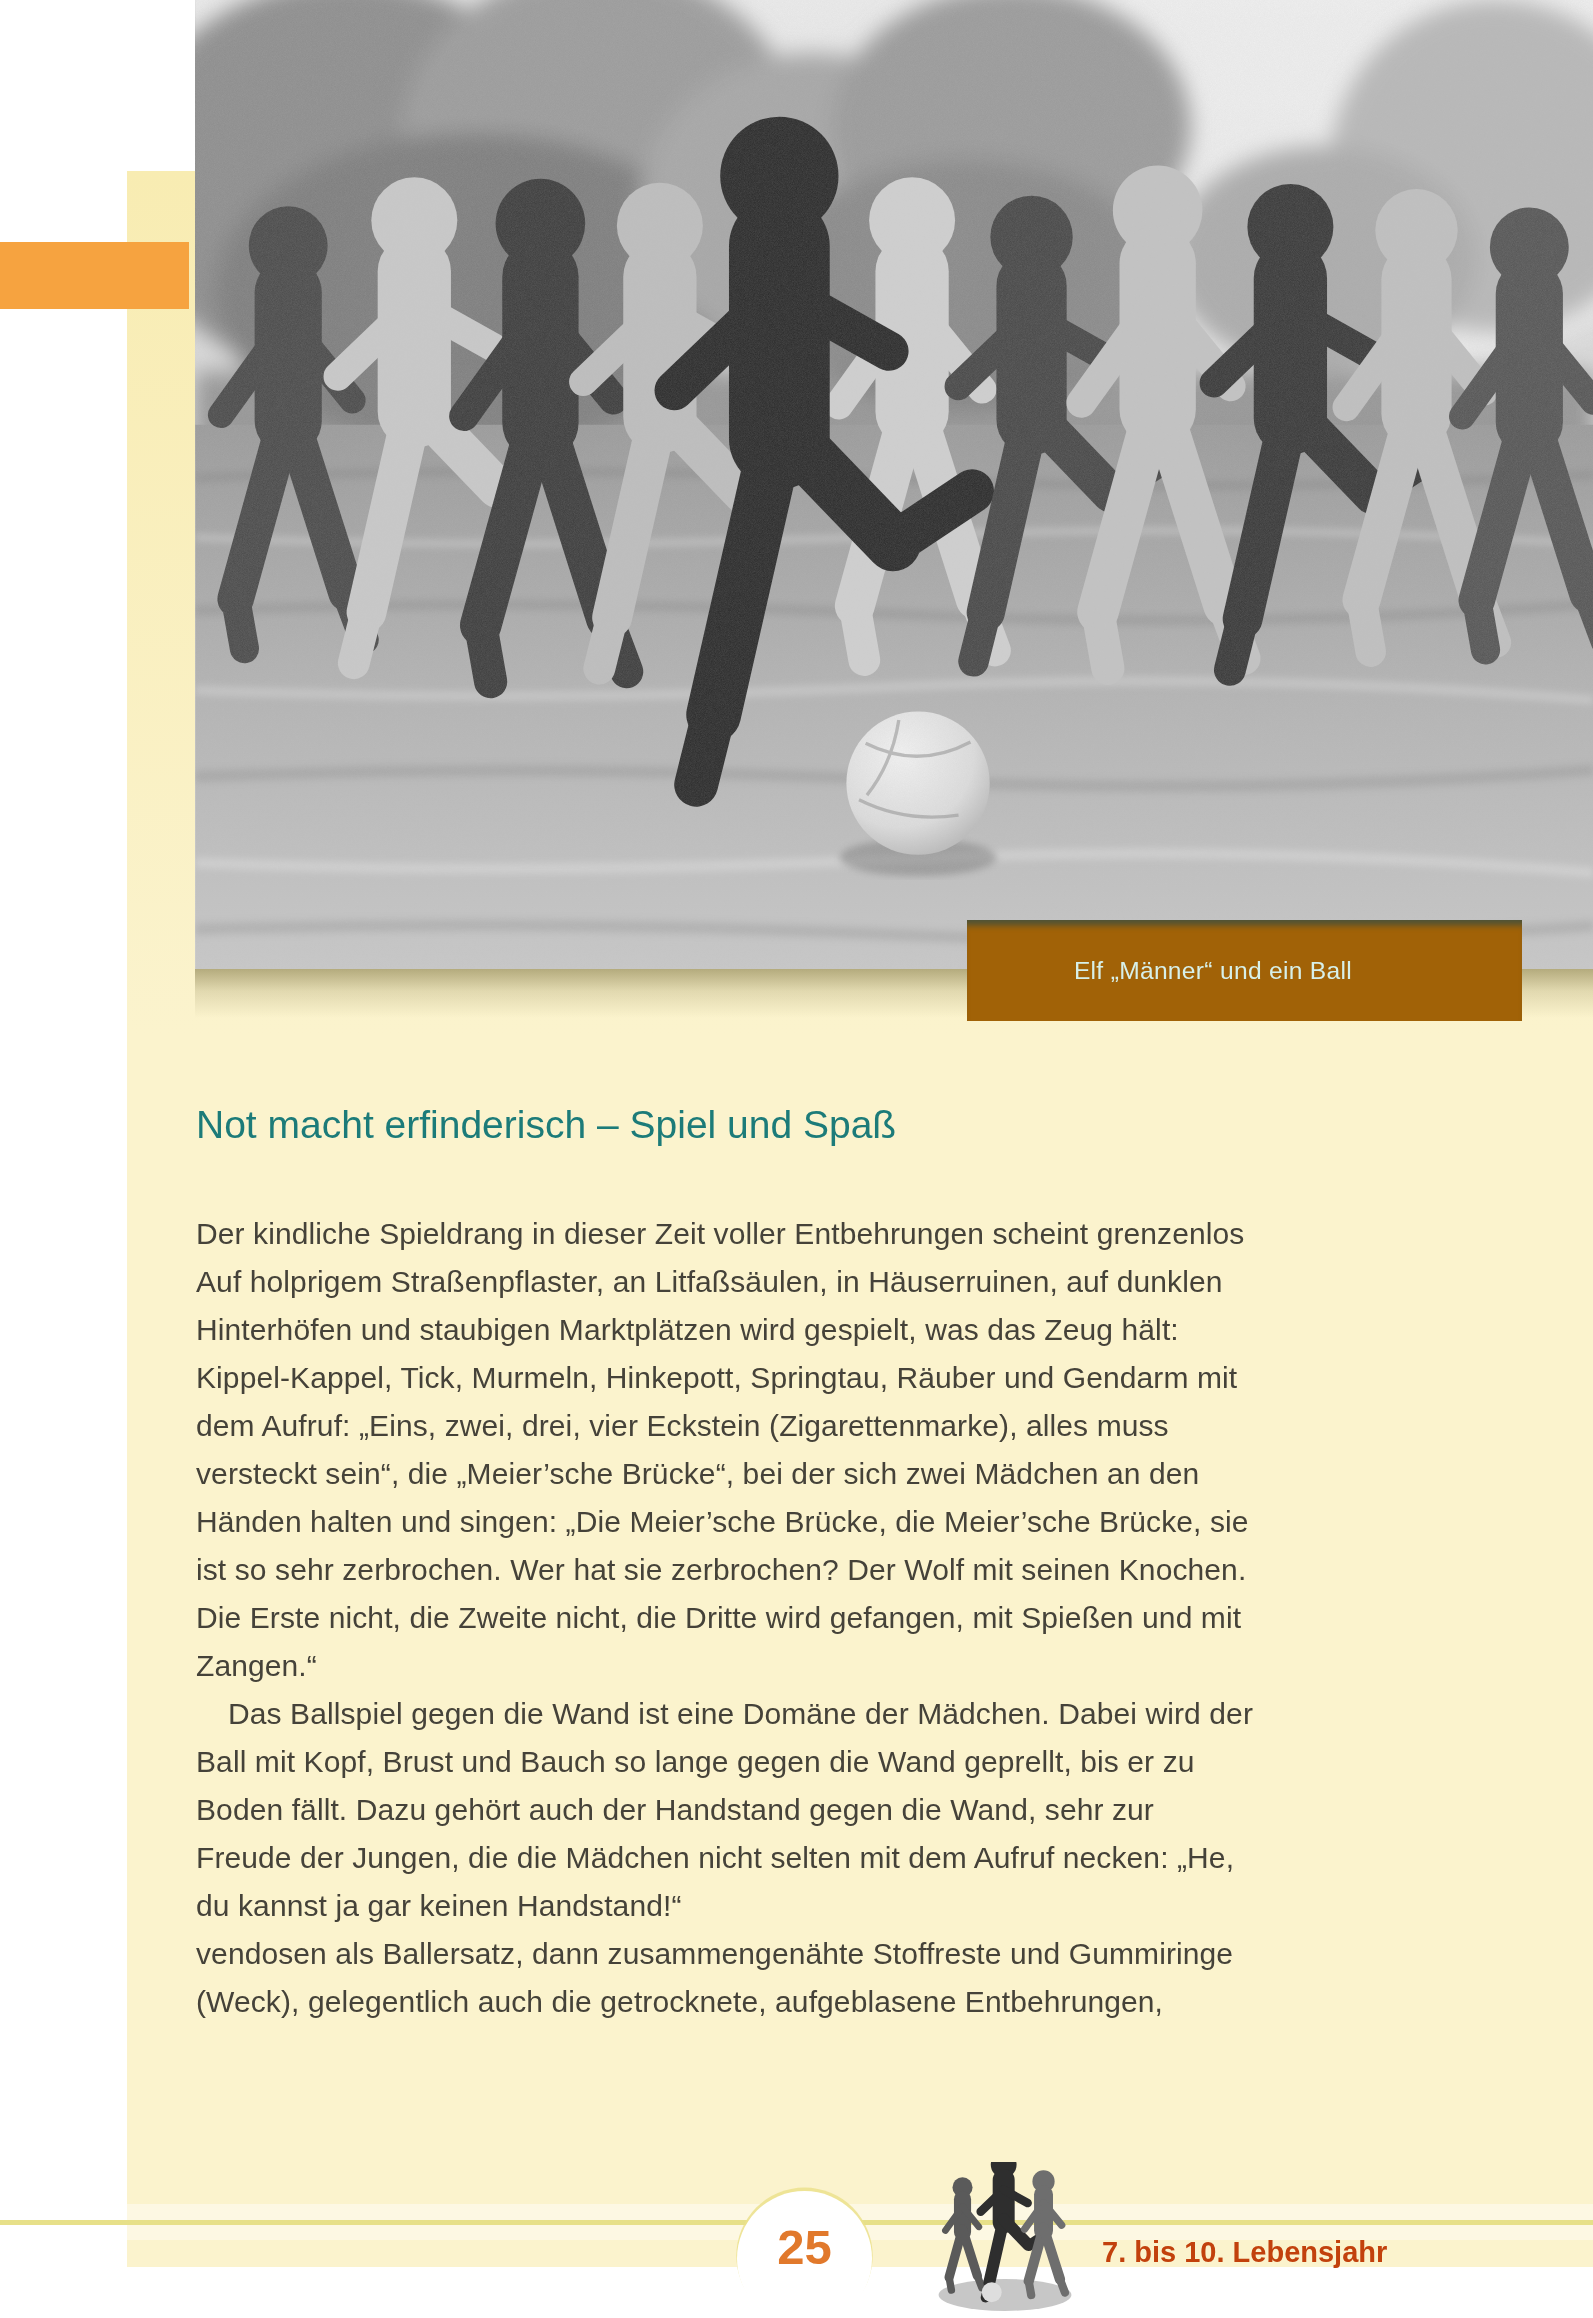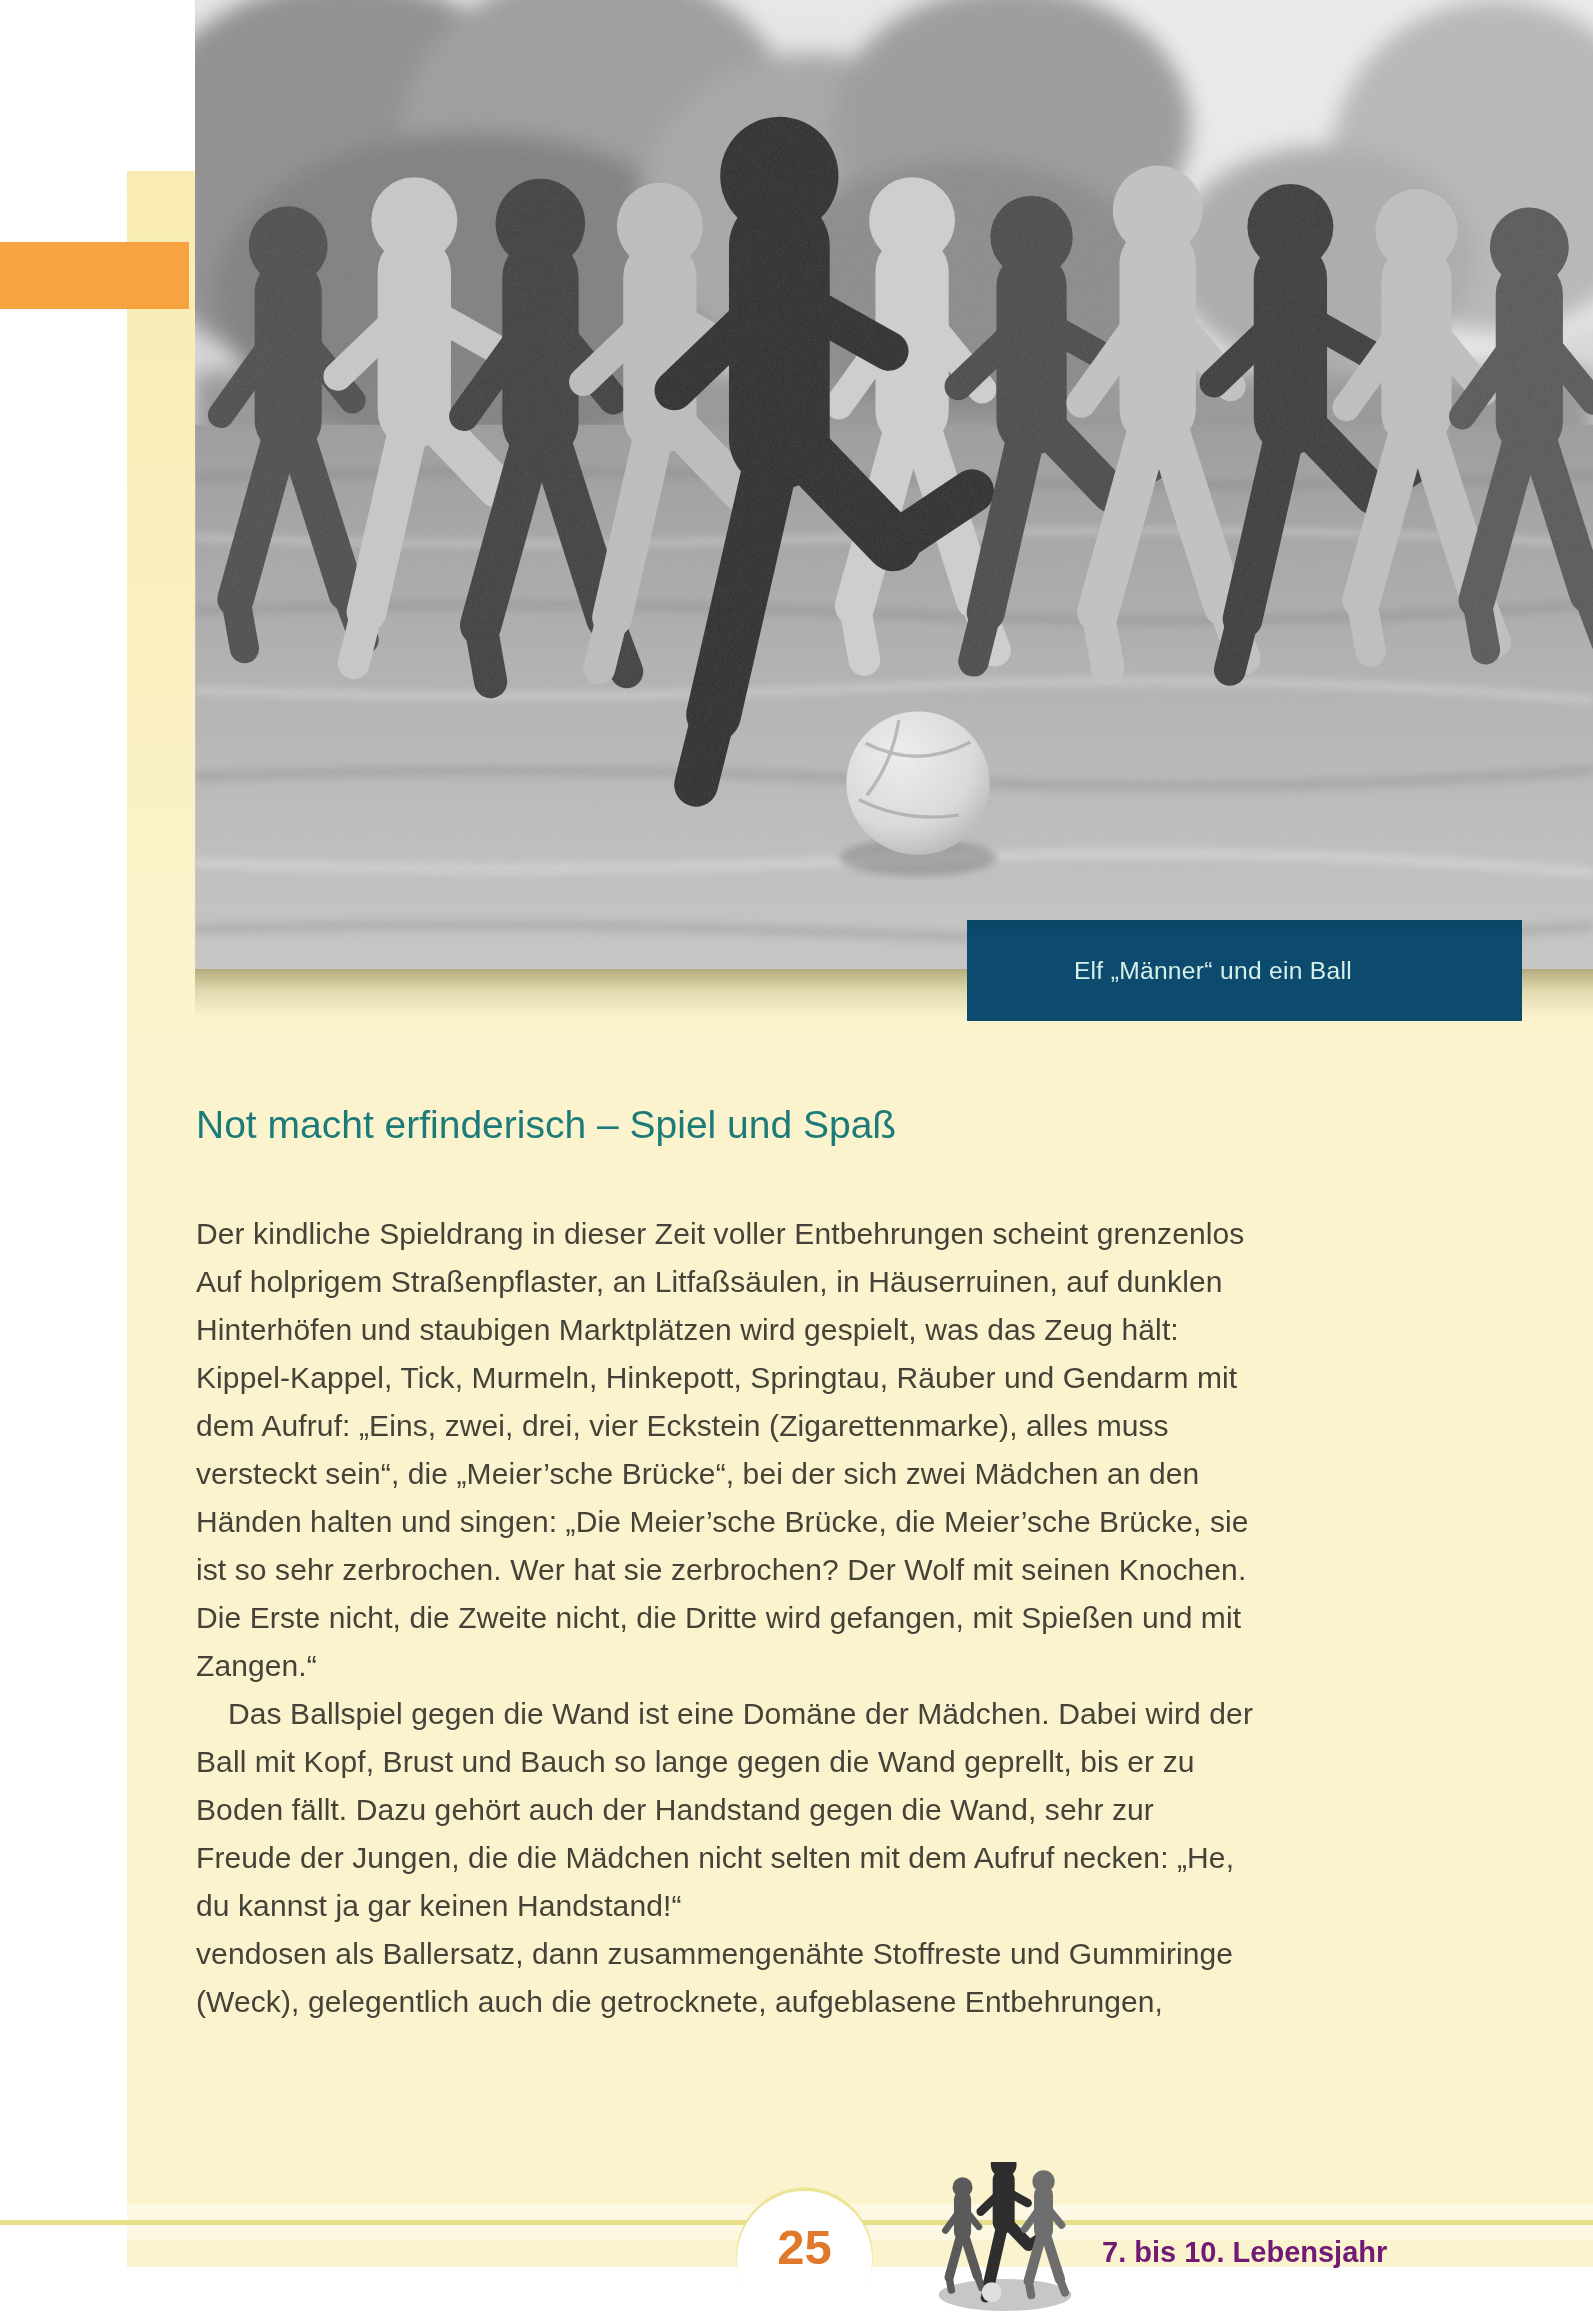--- a/index.html
+++ b/index.html
@@ -33,21 +33,21 @@
   .photo-shadow{
     position:absolute;
     left:195px; top:969px;
     width:1399px; height:49px;
     background:linear-gradient(180deg, rgba(110,100,48,0.50) 0%, rgba(110,100,48,0.18) 45%, rgba(110,100,48,0) 100%);
   }
   .caption-bar{
     position:absolute;
     left:967px; top:920px;
     width:555px; height:101px;
-    background:#0c4a6e;
+    background:#a16207;
     box-shadow:inset 0 9.3px 6.6px -4px rgba(10,70,95,0.55);
     display:flex;
     align-items:center;
     justify-content:center;
     padding-right:63px;
     box-sizing:border-box;
   }
   .caption-text{
     color:#d7f0e9;
     font-size:24.6px;
@@ -109,21 +109,21 @@
   .footer-kids{
     position:absolute;
     left:924px; top:2162px;
     width:166px; height:157px;
   }
   .footer-label{
     position:absolute;
     left:1102px; top:2236px;
     font-size:29px;
     font-weight:bold;
-    color:#701a75;
+    color:#c2410c;
     white-space:nowrap;
   }
 </style>
 </head>
 <body>
 
 <div class="page">
 
   <div class="cream-panel"></div>
 

